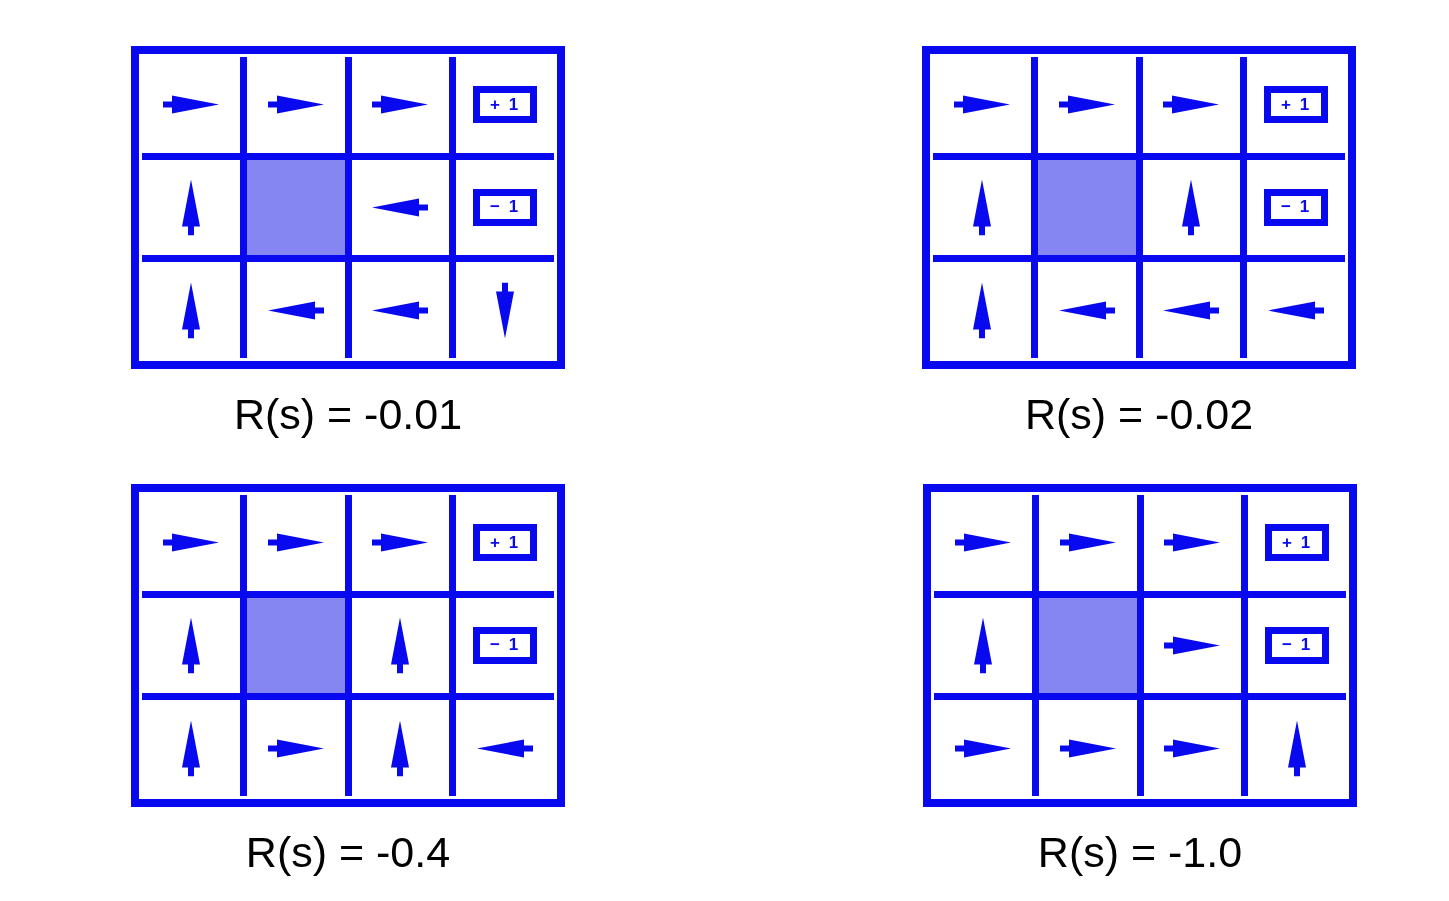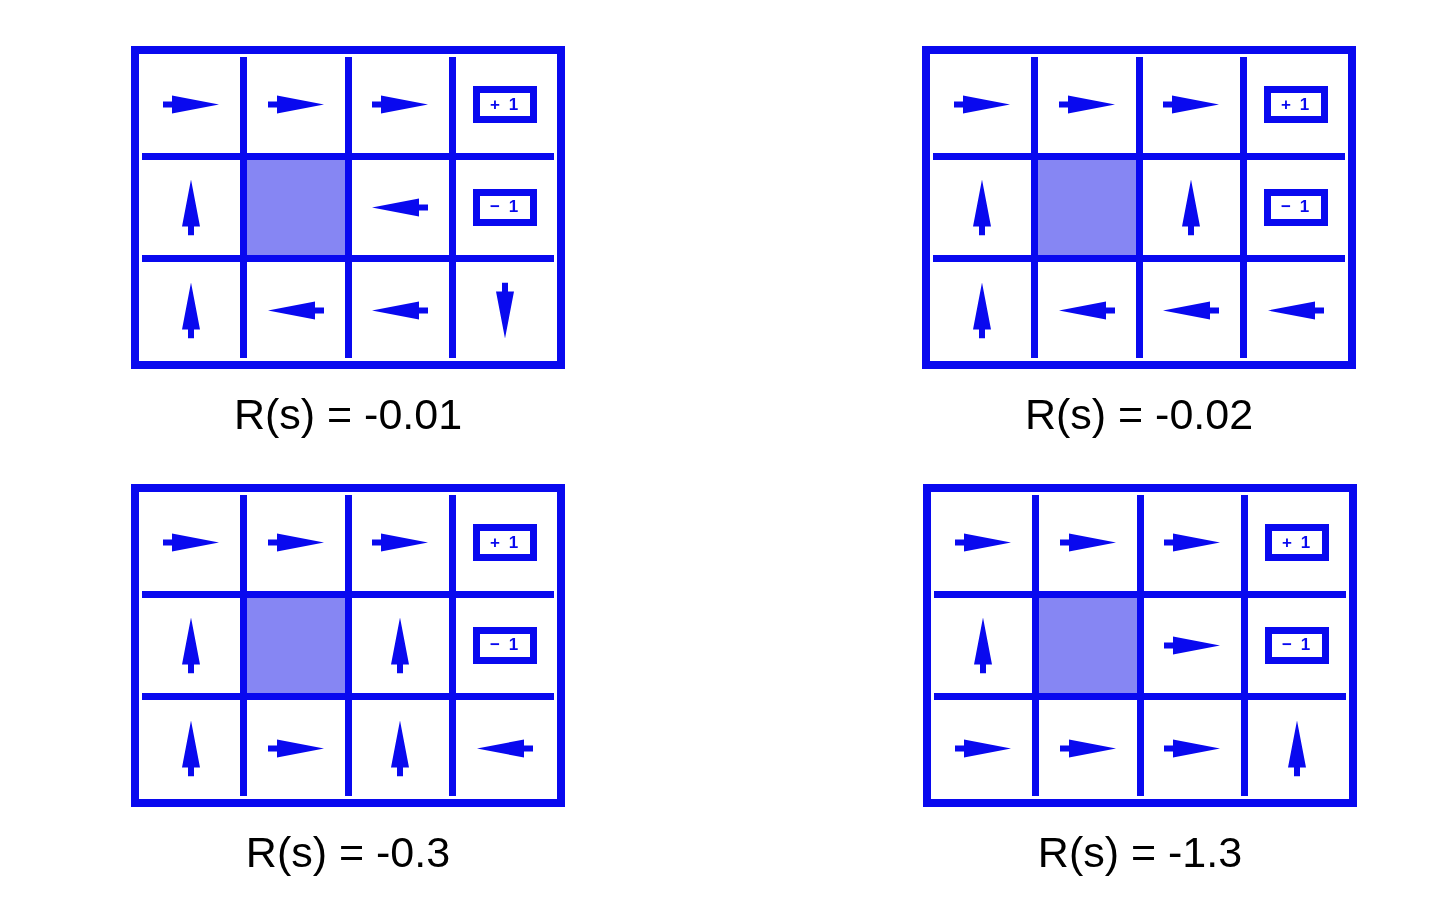--- a/index.html
+++ b/index.html
@@ -236,21 +236,21 @@
               <polygon points="0,7.5 9,7.5 9,1.5 56,10.5 9,19.5 9,13.5 0,13.5"></polygon>
             </svg>
           </div>
           <div class="cell">
             <svg class="arrow rot-180" width="56" height="21" viewBox="0 0 56 21">
               <polygon points="0,7.5 9,7.5 9,1.5 56,10.5 9,19.5 9,13.5 0,13.5"></polygon>
             </svg>
           </div>
         </div>
     </div>
-    <div class="panel-label">R(s) = -0.3</div>
+    <div class="panel-label">R(s) = -0.4</div>
   </section>
 
   <section class="panel panel-3">
     <div class="grid">
       <div class="grid-inner">
           <div class="cell">
             <svg class="arrow rot-0" width="56" height="21" viewBox="0 0 56 21">
               <polygon points="0,7.5 9,7.5 9,1.5 56,10.5 9,19.5 9,13.5 0,13.5"></polygon>
             </svg>
           </div>
@@ -296,16 +296,16 @@
               <polygon points="0,7.5 9,7.5 9,1.5 56,10.5 9,19.5 9,13.5 0,13.5"></polygon>
             </svg>
           </div>
           <div class="cell">
             <svg class="arrow rot-270" width="56" height="21" viewBox="0 0 56 21">
               <polygon points="0,7.5 9,7.5 9,1.5 56,10.5 9,19.5 9,13.5 0,13.5"></polygon>
             </svg>
           </div>
         </div>
     </div>
-    <div class="panel-label">R(s) = -1.3</div>
+    <div class="panel-label">R(s) = -1.0</div>
   </section>
 
 </div>
 
 </body></html>

